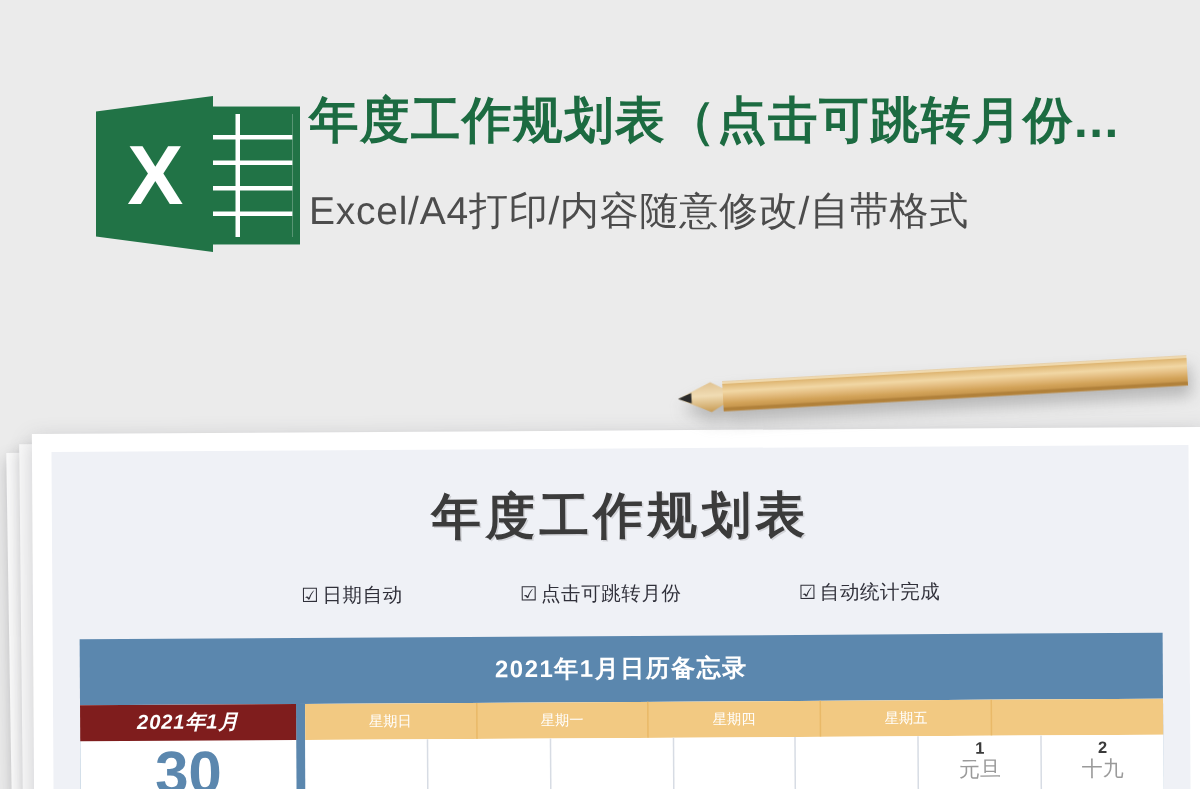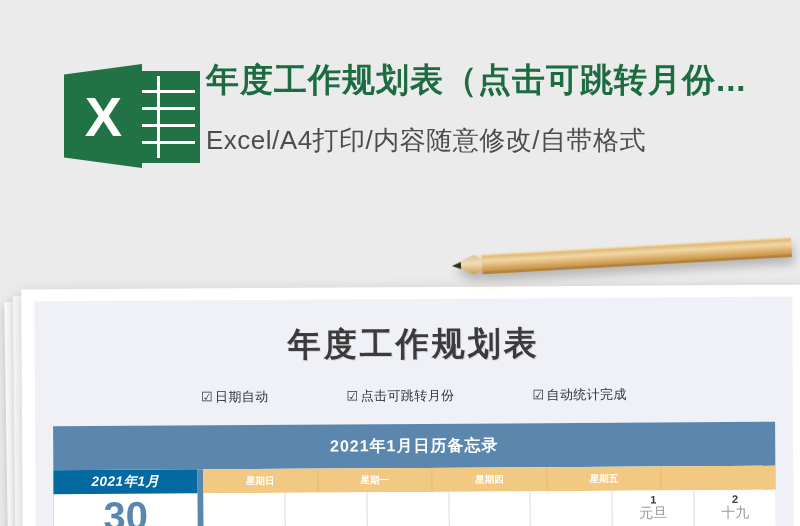--- a/index.html
+++ b/index.html
@@ -199,21 +199,21 @@
     margin: 0 18px;
     display: flex;
     background: #5b87ae;
   }
   #cal-month-col {
     width: 144px;
     flex: none;
     background: #ffffff;
   }
   #cal-month-head {
-    background: #0369a1;
+    background: #7f1d1d;
     height: 24px;
     display: flex;
     align-items: center;
     justify-content: center;
     color: #ffffff;
     font-size: 13.5px;
     font-style: italic;
     font-weight: bold;
     letter-spacing: 0.5px;
   }
@@ -237,21 +237,21 @@
     height: 24px;
     background: #f2c982;
   }
   #cal-head-row .wd {
     flex: 1;
     display: flex;
     align-items: center;
     justify-content: center;
     color: #ffffff;
     font-size: 9.5px;
-    font-weight: bold;
+    font-weight: normal;
     border-right: 1px solid #e9b968;
     box-sizing: border-box;
   }
   #cal-head-row .wd:last-child { border-right: none; margin-top: 48px; }
   #cal-body-row {
     display: flex;
     height: 44px;
     background: #ffffff;
   }
   #cal-body-row .dcell {

